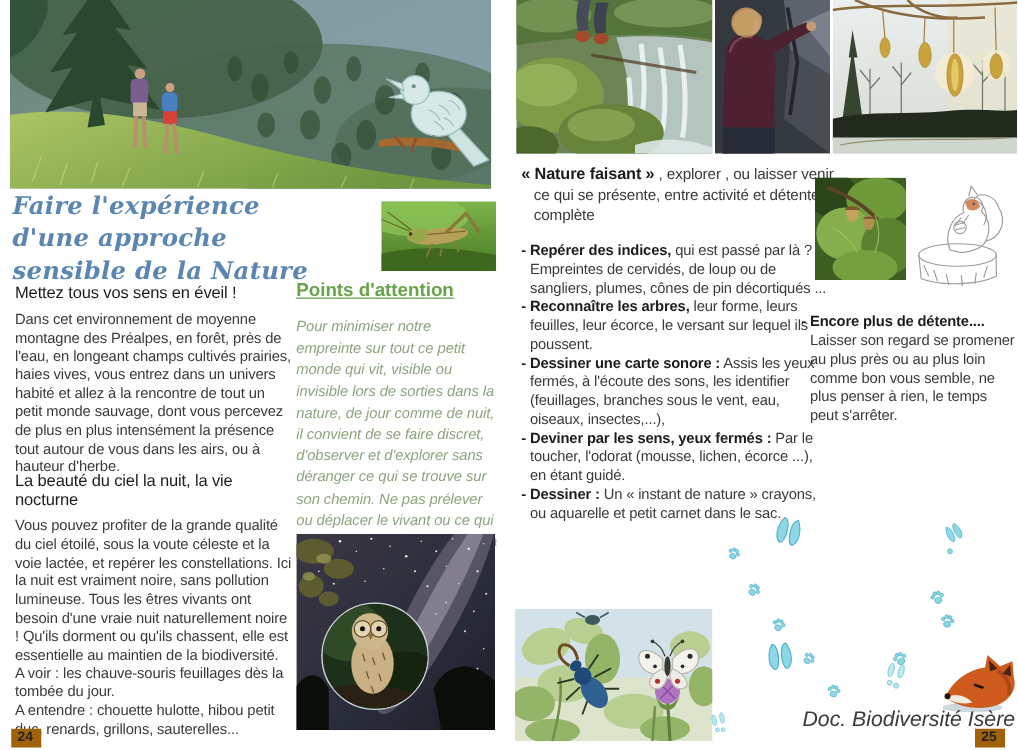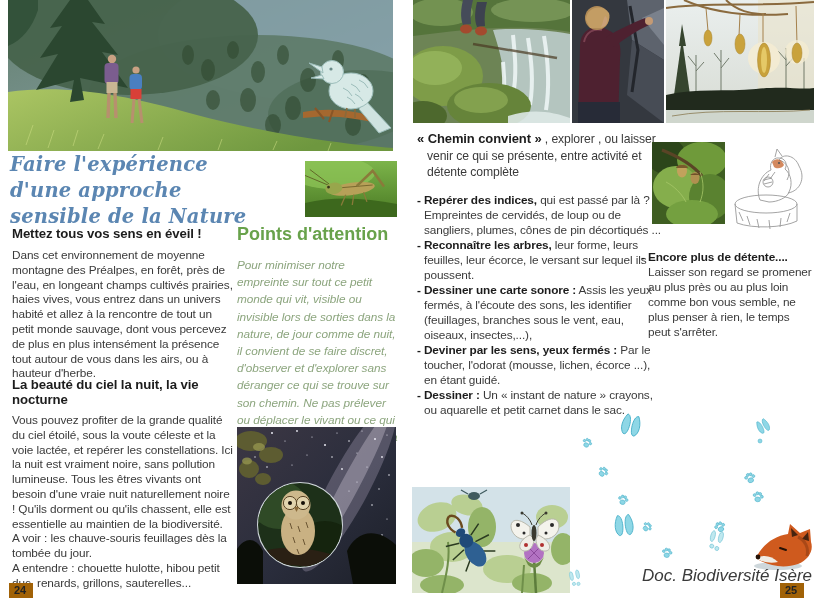--- a/index.html
+++ b/index.html
@@ -8,24 +8,24 @@
   }
   html,body{margin:0;padding:0;background:#fff;}
   #spread{position:relative;width:814px;height:600px;background:#fff;overflow:hidden;
           font-family:"Liberation Sans",sans-serif;color:var(--body-text);}
   .abs{position:absolute;}
   .photo{overflow:hidden;display:block;}
   .photo svg{display:block;}
   
   .title{font-family:"DejaVu Serif",serif;font-style:italic;font-size:19.5px;line-height:26px;
          color:var(--title-blue);letter-spacing:.2px;}
-  .h3{font-size:13.2px;font-weight:bold;color:#1c1c1c;margin:0 0 7px 0;letter-spacing:-.1px;}
+  .h3{font-size:13.2px;font-weight:normal;color:#1c1c1c;margin:0 0 7px 0;letter-spacing:-.1px;}
   .body-txt{font-size:11.8px;line-height:14.8px;letter-spacing:-.1px;color:var(--body-text);}
   .body-txt p{margin:0;}
-  .green-h{font-size:18px;font-weight:bold;color:var(--attention-green);margin:0 0 12px 0;}
+  .green-h{font-size:15px;font-weight:bold;color:var(--attention-green);margin:0 0 12px 0;text-decoration:underline;}
   .green-txt{font-size:11.8px;line-height:17.2px;font-style:italic;color:var(--attention-text-green);letter-spacing:-.05px;}
   .intro{font-size:12.2px;line-height:16.5px;letter-spacing:-.1px;padding-left:10px;text-indent:-10px;}
   .intro b{font-size:13px;color:#1c1c1c;}
   .bullet{margin:0;padding-left:7px;text-indent:-7px;font-size:11.8px;line-height:15px;letter-spacing:-.12px;}
   .bullet b{color:#1c1c1c;}
   .credit{font-size:17px;font-style:italic;color:#3a3a3a;}
   .pagenum{font-size:11px;font-weight:bold;color:#222;background:#a16207;padding:1px 7px 2px 5px;}
 </style>
 </head>
 <body>
@@ -327,21 +327,21 @@
         <ellipse cx="42" cy="38" rx="4" ry="8"></ellipse>
           <ellipse cx="74" cy="44" rx="5" ry="10"></ellipse>
         <ellipse cx="98" cy="60" rx="6.5" ry="17"></ellipse>
           <ellipse cx="131" cy="53" rx="5" ry="10"></ellipse>
       </g>
       <ellipse cx="98" cy="60" rx="3" ry="13" fill="#e5c967"></ellipse>
     </svg>
   </div>
 
   <div class="abs intro" style="left:417px;top:131px;width:245px;">
-    <b>« Chemin convient »</b><span> , explorer , ou laisser venir ce qui se présente, entre activité et détente complète</span>
+    <b>« Nature faisant »</b><span> , explorer , ou laisser venir ce qui se présente, entre activité et détente complète</span>
   </div>
 
   <div class="abs" style="left:417px;top:193px;width:247px;">
     <p class="bullet"><b>- Repérer des indices,</b><span> qui est passé par là ? Empreintes de cervidés, de loup ou de sangliers, plumes, cônes de pin décortiqués ...</span></p>
     <p class="bullet"><b>- Reconnaître les arbres,</b><span> leur forme, leurs feuilles, leur écorce, le versant sur lequel ils poussent.</span></p>
     <p class="bullet"><b>- Dessiner une carte sonore :</b><span> Assis les yeux fermés, à l'écoute des sons, les identifier (feuillages, branches sous le vent, eau, oiseaux, insectes,...),</span></p>
     <p class="bullet"><b>- Deviner par les sens, yeux fermés :</b><span> Par le toucher, l'odorat (mousse, lichen, écorce ...), en étant guidé.</span></p>
     <p class="bullet"><b>- Dessiner :</b><span> Un « instant de nature » crayons, ou aquarelle et petit carnet dans le sac.</span></p>
   </div>
 

